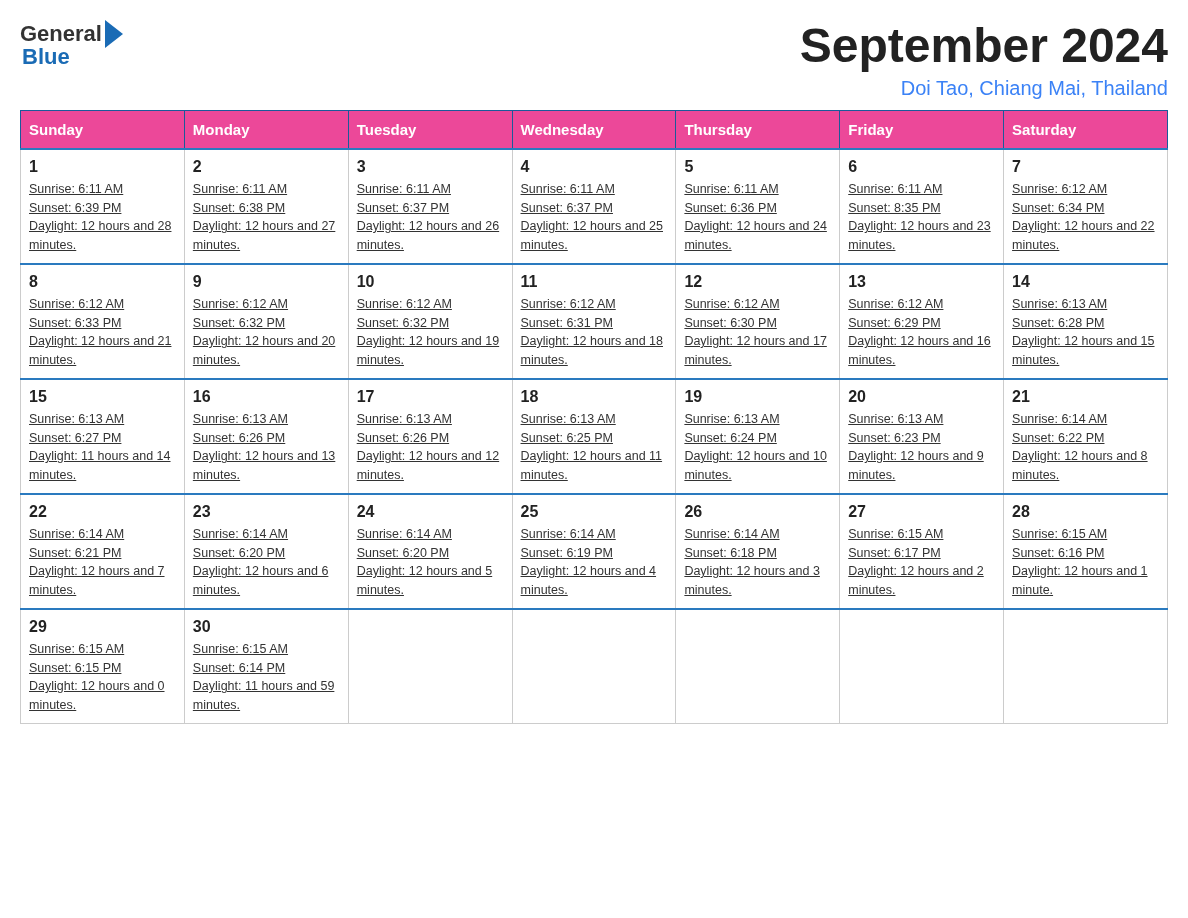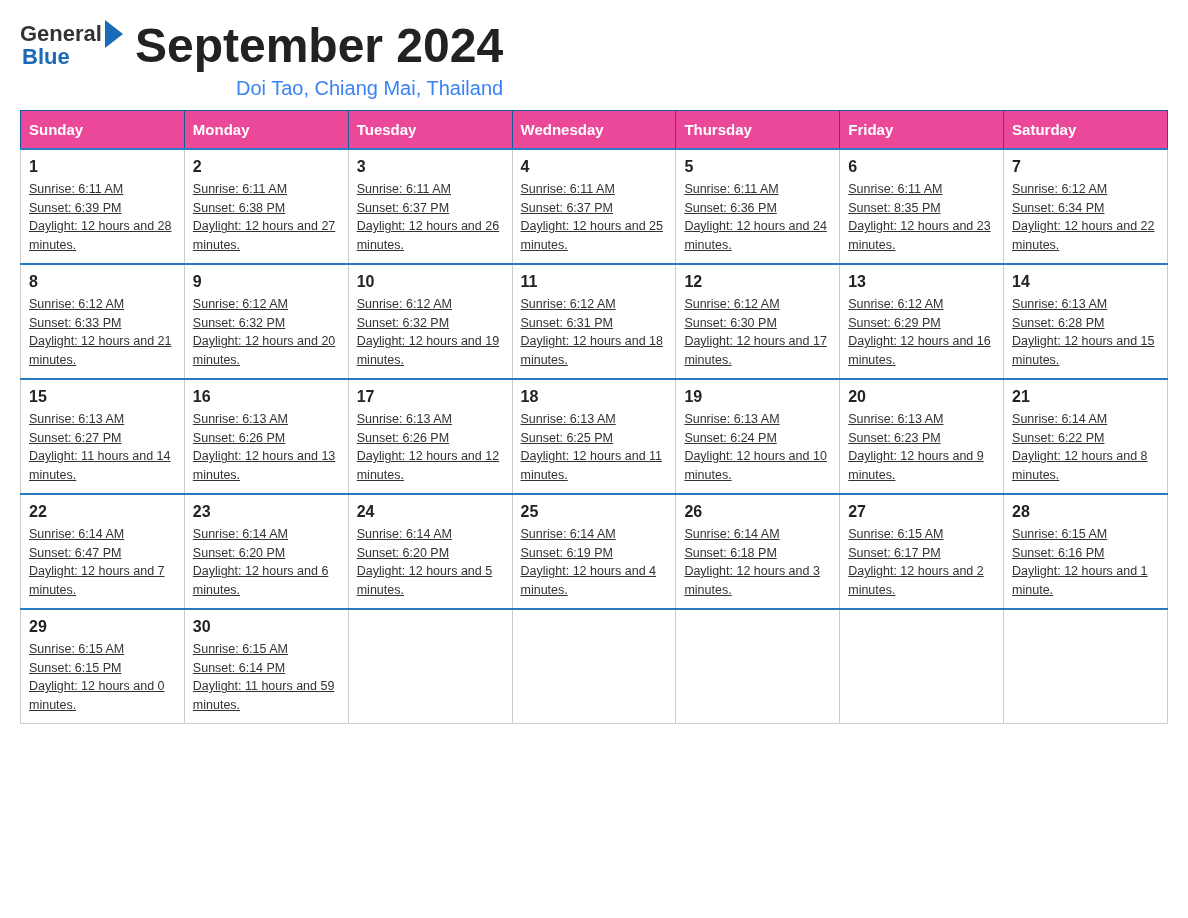--- a/index.html
+++ b/index.html
@@ -5,20 +5,21 @@
     * { margin: 0; padding: 0; box-sizing: border-box; }
     body {
       font-family: Arial, sans-serif;
       background: #fff;
       width: 1188px;
       min-height: 918px;
       padding: 20px;
     }
     .header {
       display: flex;
+      justify-content: space-between;
       align-items: flex-start;
       margin-bottom: 0;
       gap: 12px;
     }
     .logo-text-general {
       font-size: 22px;
       font-weight: bold;
       color: #333;
     }
     .title-section {
@@ -305,21 +306,21 @@
           <span>Sunset: 6:22 PM</span><br>
           <span>Daylight: 12 hours and 8 minutes.</span>
         </div>
       </td>
       </tr>
       <tr class="week-row">
         <td>
         <span class="day-number">22</span>
         <div class="day-info">
           <span>Sunrise: 6:14 AM</span><br>
-          <span>Sunset: 6:47 PM</span><br>
+          <span>Sunset: 6:21 PM</span><br>
           <span>Daylight: 12 hours and 7 minutes.</span>
         </div>
       </td>
         <td>
         <span class="day-number">23</span>
         <div class="day-info">
           <span>Sunrise: 6:14 AM</span><br>
           <span>Sunset: 6:20 PM</span><br>
           <span>Daylight: 12 hours and 6 minutes.</span>
         </div>

